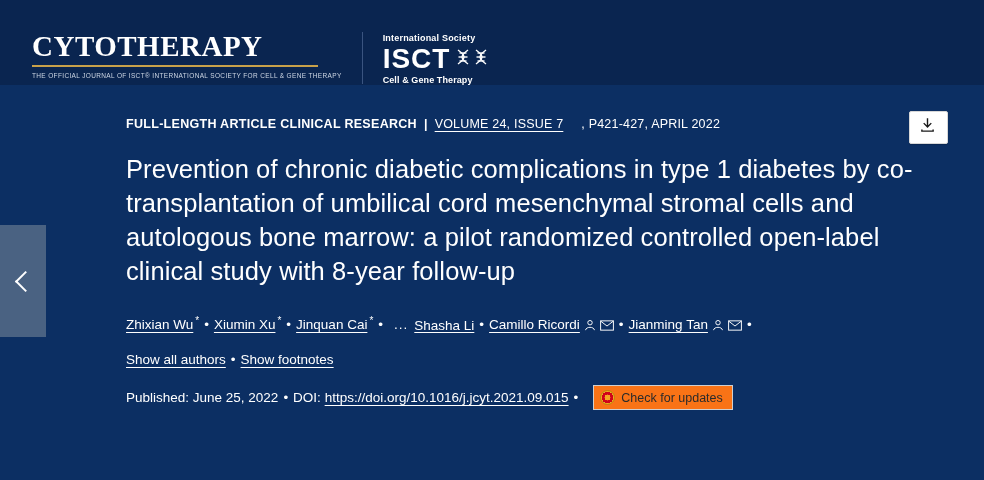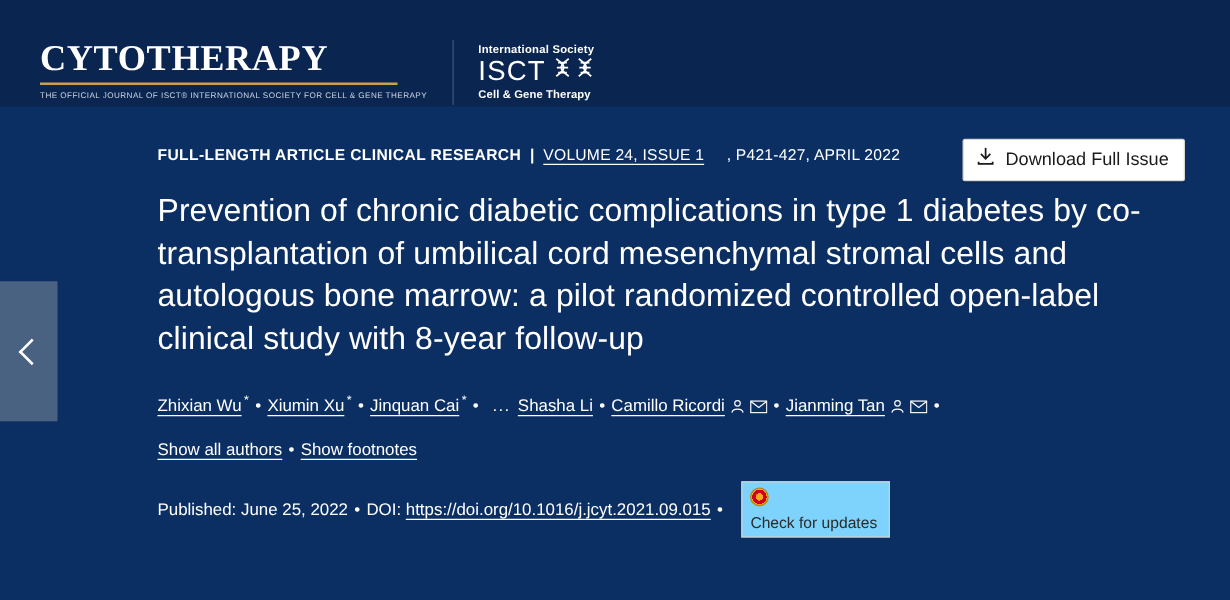--- a/index.html
+++ b/index.html
@@ -70,22 +70,22 @@
     font-size: 9px;
     font-weight: bold;
     letter-spacing: 0.2px;
   }
   .society-mid {
     display: flex;
     align-items: center;
     gap: 6px;
   }
   .society-isct {
-    font-size: 22px;
-    font-weight: normal;
+    font-size: 28px;
+    font-weight: bold;
     letter-spacing: 1px;
   }
   .society-sub {
     font-size: 9px;
     font-weight: bold;
     letter-spacing: 0.1px;
   }
 
   
   .content {
@@ -180,29 +180,29 @@
     align-items: center;
     flex-wrap: wrap;
   }
   .doi-link {
     text-decoration: underline;
     text-underline-offset: 3px;
     cursor: pointer;
   }
   .crossmark {
     display: inline-flex;
+    align-items: center;
     gap: 6px;
-    background: #7dd3fc;
+    background: #f97316;
     border: 1px solid #cfcfcf;
     color: #2b2b2b;
     font-size: 12.5px;
     padding: 4px 9px 4px 6px;
     margin-left: 10px;
     cursor: pointer;
-    flex-direction: column;
   }
   .cm-dot {
     width: 15px; height: 15px;
     border-radius: 50%;
     background: radial-gradient(circle at 50% 50%, #f5a623 0 32%, #d0021b 33% 62%, #f5a623 63% 100%);
     border: 1px solid #b8860b;
     flex: none;
   }
 
   
@@ -267,32 +267,31 @@
 
   <div class="prev-tab">
     <span class="prev-chevron"></span>
   </div>
 
   <div class="content">
 
     <div class="meta-row">
       <span class="meta-type">FULL-LENGTH ARTICLE CLINICAL RESEARCH</span>
       <span class="meta-pipe">|</span>
-      <span class="meta-volume">VOLUME 24, ISSUE 1</span>
+      <span class="meta-volume">VOLUME 24, ISSUE 7</span>
       <span class="meta-pages">, P421-427, APRIL 2022</span>
     </div>
 
     <div class="download-btn">
       <span class="dl-icon">
         <svg width="15" height="15" viewBox="0 0 16 16" aria-hidden="true">
           <path d="M8 1 L8 9 M4.5 6 L8 9.6 L11.5 6" stroke="#1a1a1a" stroke-width="1.5" fill="none" stroke-linecap="square"></path>
           <path d="M2 12.2 L2 14 L14 14 L14 12.2" stroke="#1a1a1a" stroke-width="1.5" fill="none"></path>
         </svg>
       </span>
-      <span>Download Full Issue</span>
     </div>
 
     <h1 class="title">Prevention of chronic diabetic complications in type 1 diabetes by co-transplantation of umbilical cord mesenchymal stromal cells and autologous bone marrow: a pilot randomized controlled open-label clinical study with 8-year follow-up</h1>
 
     <div class="authors">
       <span><span class="author">Zhixian Wu</span><span class="aff">*</span></span><span class="sep">•</span><span><span class="author">Xiumin Xu</span><span class="aff">*</span></span><span class="sep">•</span><span><span class="author">Jinquan Cai</span><span class="aff">*</span></span><span class="sep">•</span><span class="ellipsis">...</span><span><span class="author">Shasha Li</span></span><span class="sep">•</span><span><span class="author">Camillo Ricordi</span><span class="mini-icon"><svg width="12" height="12" viewBox="0 0 14 14" aria-hidden="true">
               <circle cx="7" cy="4.3" r="2.6" fill="none" stroke="#ffffff" stroke-width="1.1"></circle>
               <path d="M1.8 13 C2.4 8.6 11.6 8.6 12.2 13" fill="none" stroke="#ffffff" stroke-width="1.1"></path>
             </svg></span><span class="mini-icon"><svg width="14" height="11" viewBox="0 0 16 12" aria-hidden="true">
               <rect x="0.7" y="0.7" width="14.6" height="10.6" fill="none" stroke="#ffffff" stroke-width="1.1"></rect>

